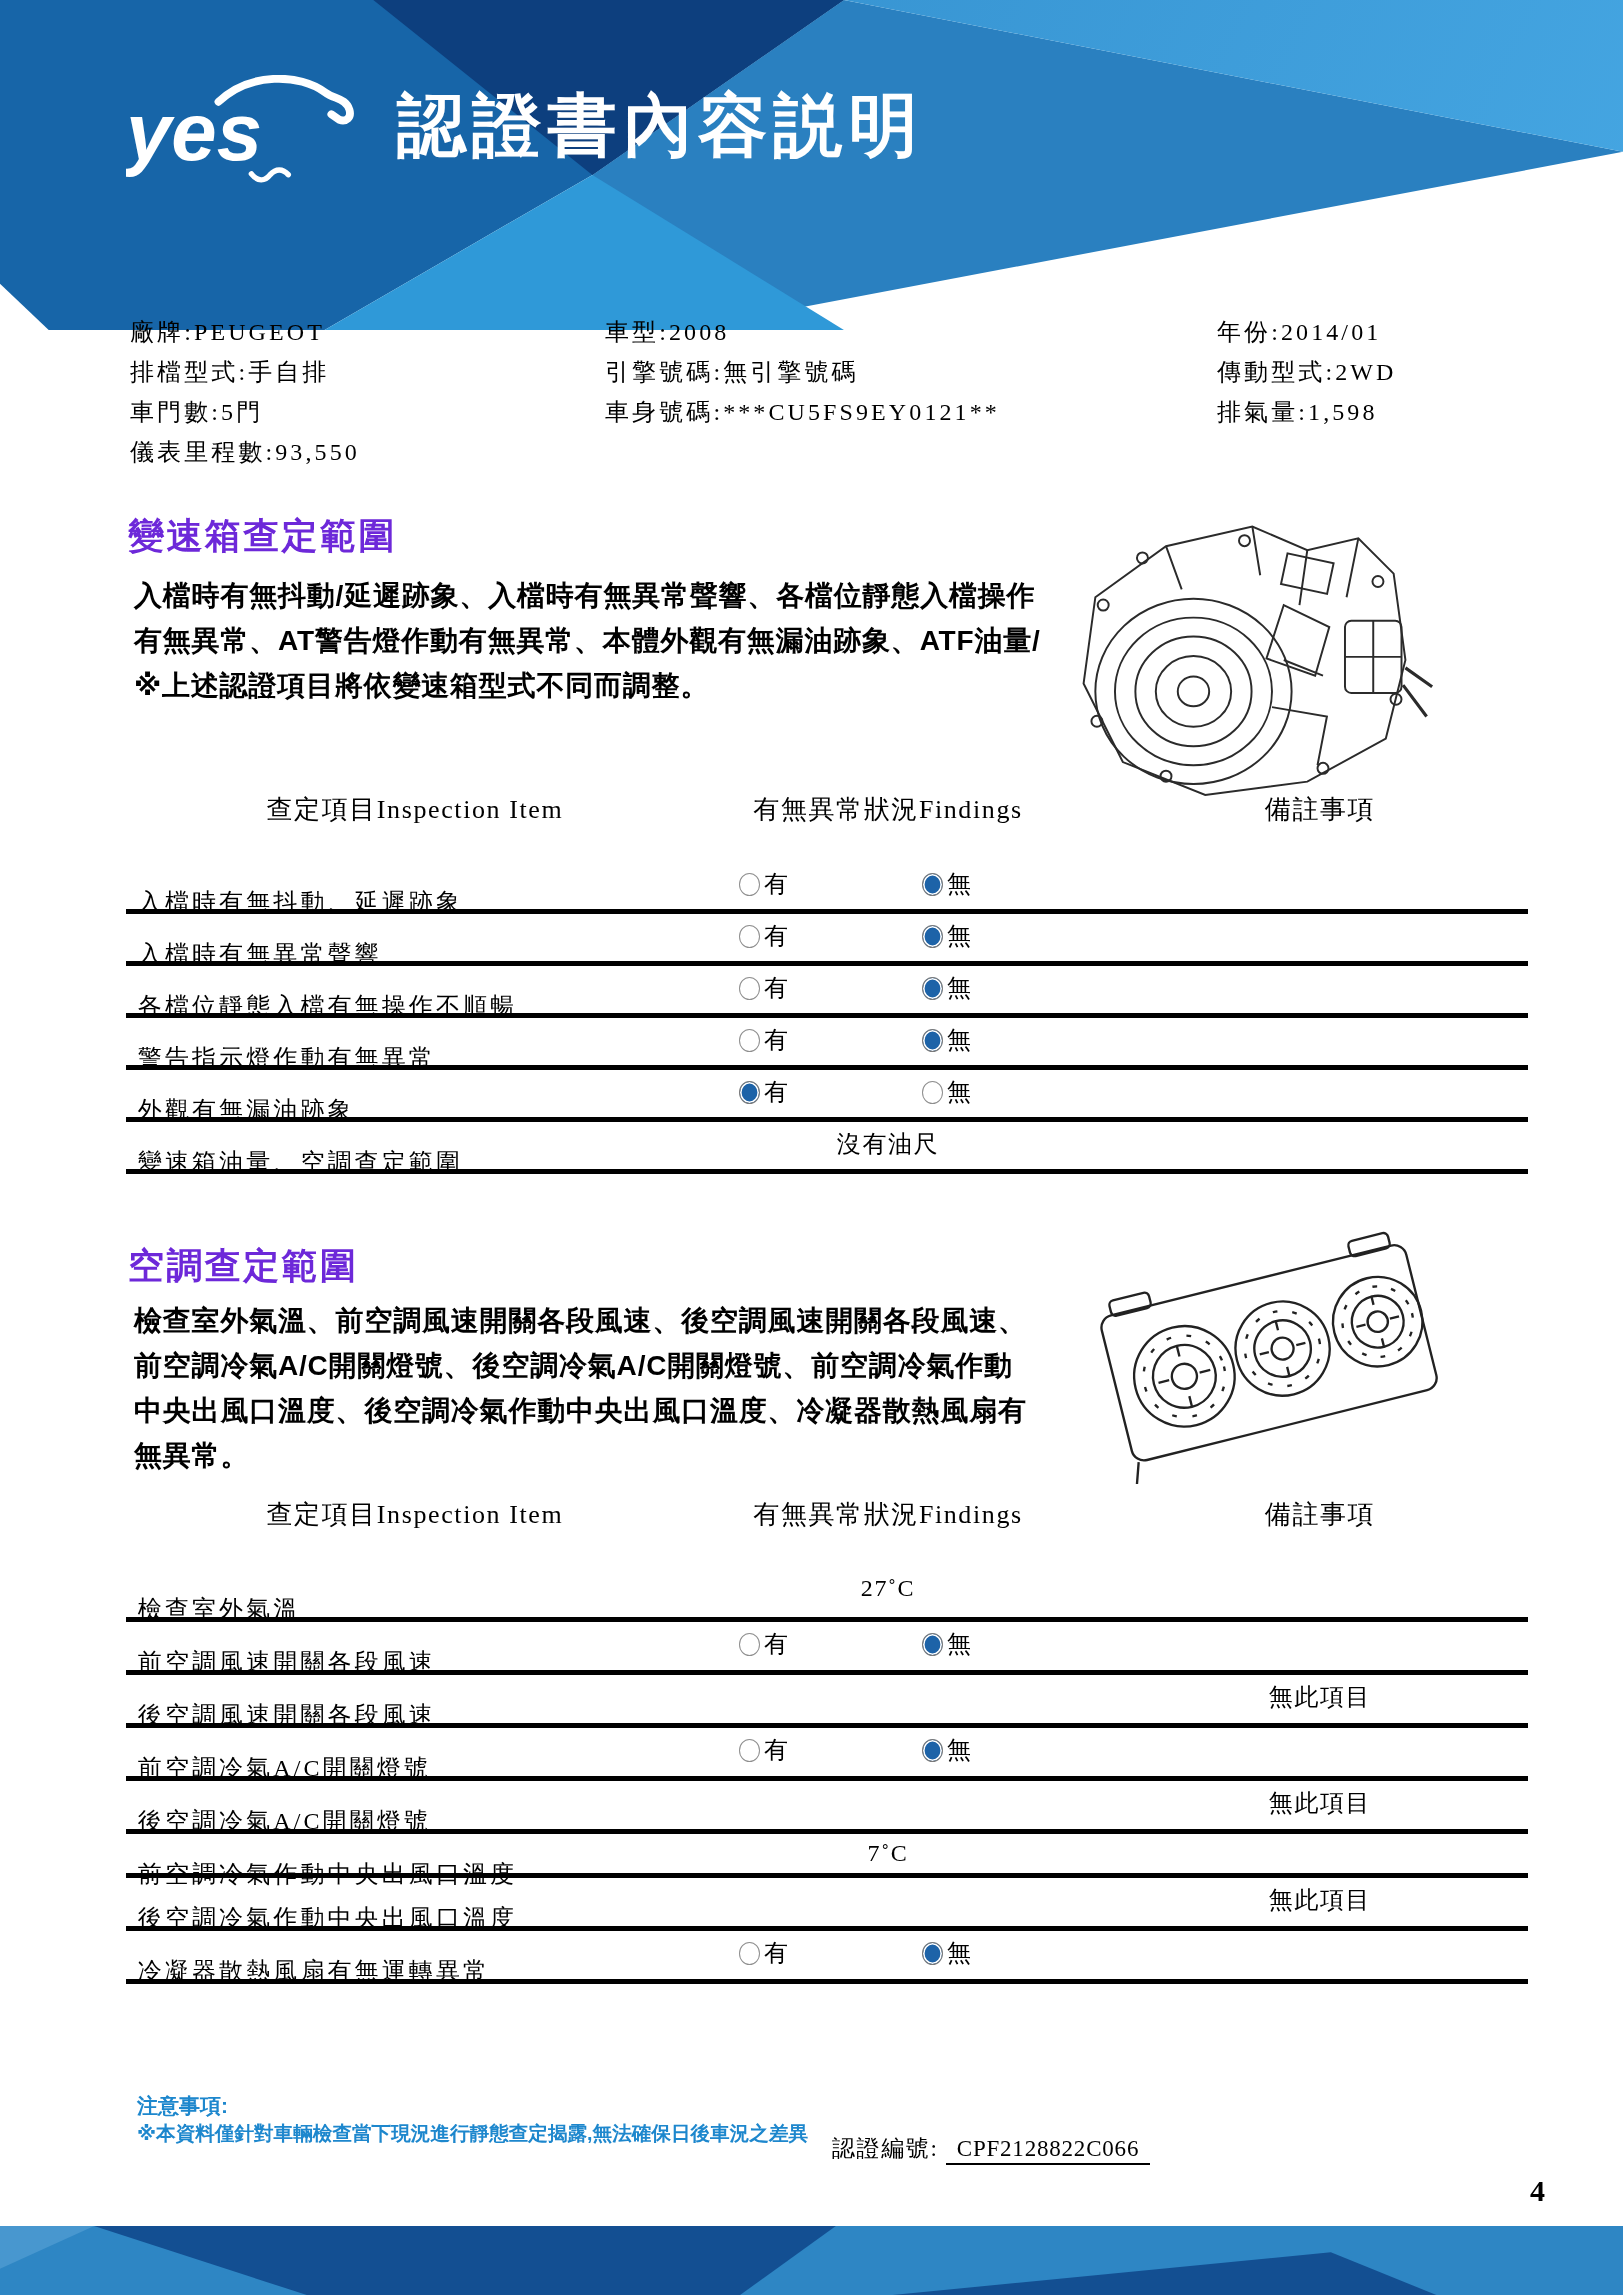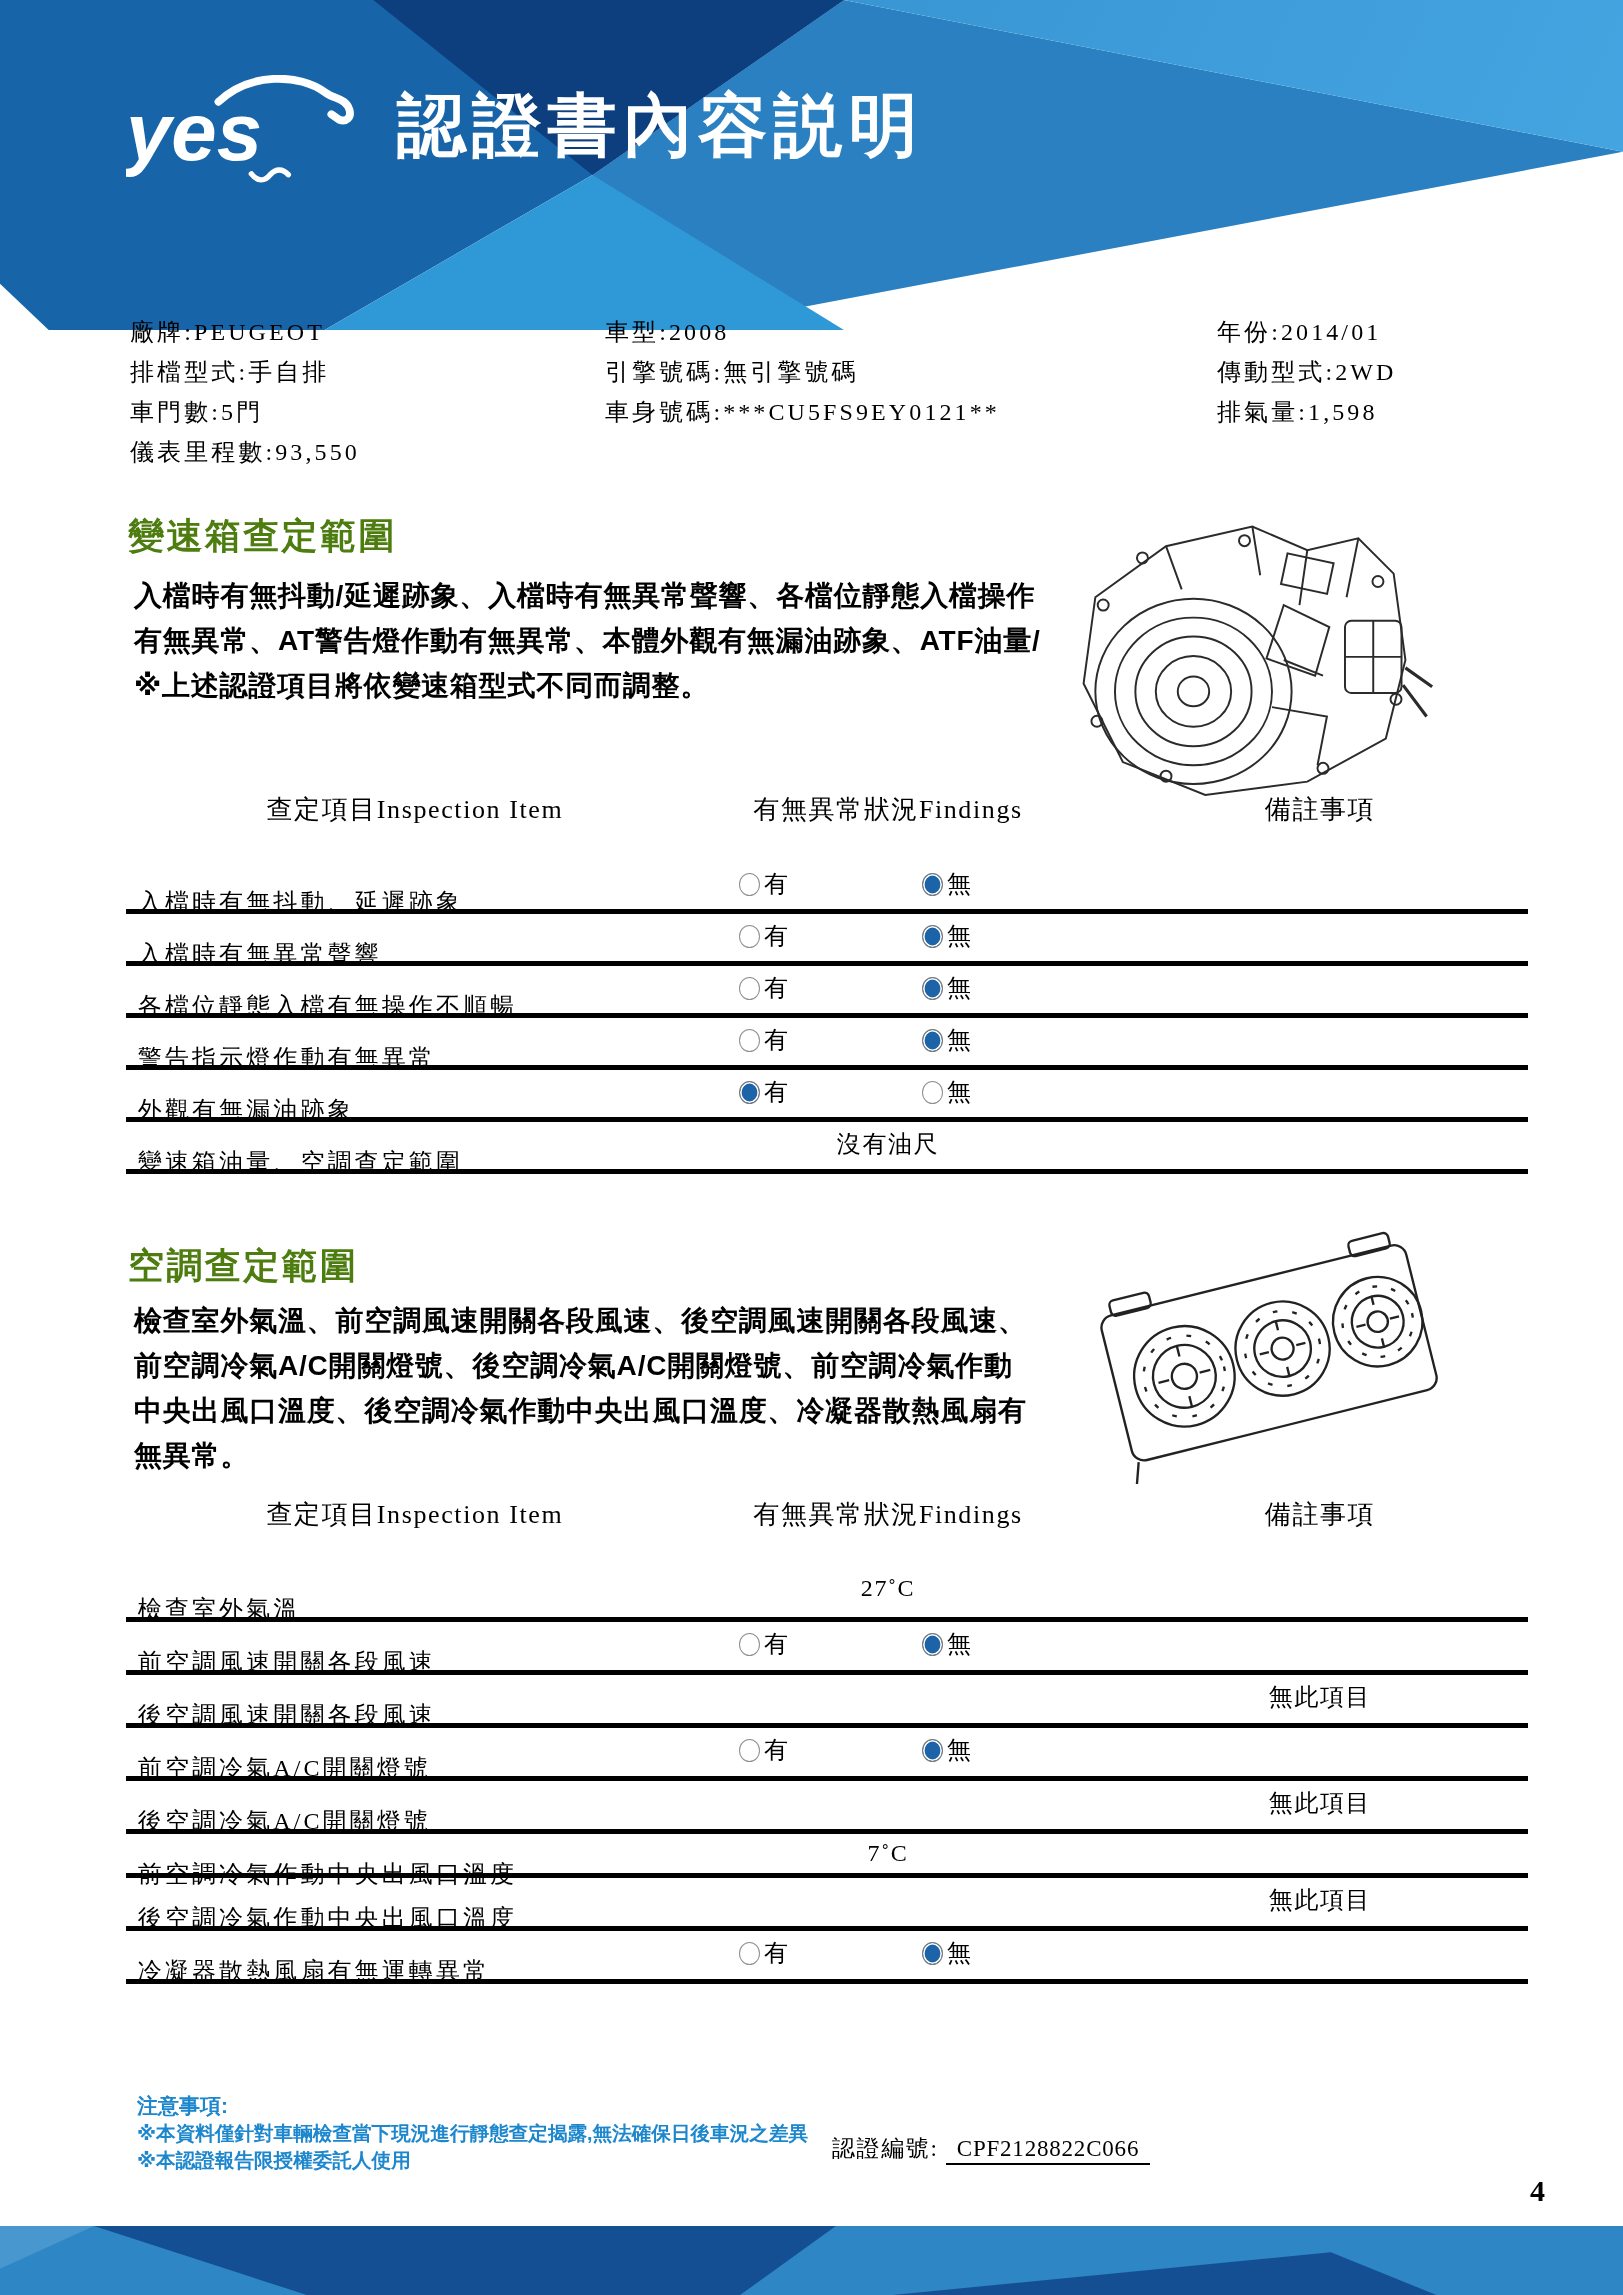--- a/index.html
+++ b/index.html
@@ -19,21 +19,21 @@
         font-size:69px;font-weight:900;color:#fff;letter-spacing:6.3px;white-space:nowrap;}
 
   
   .info{position:absolute;top:316px;left:0;width:1623px;font-size:24px;letter-spacing:3.1px;}
   .info .col{position:absolute;top:0;}
   .info .c1{left:130px;} .info .c2{left:605px;} .info .c3{left:1217px;}
   .info .line{height:40px;white-space:nowrap;}
 
   
   .sec-title{position:absolute;left:128px;font-family:"Liberation Sans","DejaVu Sans",sans-serif;
-        font-size:36px;font-weight:900;color:#4d7c0f;letter-spacing:2.4px;}
+        font-size:36px;font-weight:900;color:#6d28d9;letter-spacing:2.4px;}
   .sec-desc{position:absolute;left:134px;font-family:"Liberation Sans","DejaVu Sans",sans-serif;
         font-size:28px;font-weight:700;color:#000;letter-spacing:0.8px;}
   .sec-desc .dline{height:45px;white-space:nowrap;}
   .illus{position:absolute;}
 
   
   .t-head{position:absolute;left:126px;width:1402px;height:55px;font-size:26px;letter-spacing:1.6px;}
   .t-head .hc{position:absolute;top:0;text-align:center;white-space:nowrap;}
   .hc-item{left:7.9px;width:562px;} .hc-find{left:558px;width:408px;} .hc-rem{left:990px;width:408px;}
   .t-body{position:absolute;left:126px;width:1402px;}
@@ -328,21 +328,20 @@
         <span class="radio" data-checked="true"></span>
         <span class="rlabel">無</span>
       </div>
       <div class="sep"></div>
     </div>
   </div>
 
   <div class="notes">
     <div class="nt">注意事項:</div>
     <div class="nl">※本資料僅針對車輛檢查當下現況進行靜態查定揭露,無法確保日後車況之差異</div>
-    <div class="nl">※本認證報告限授權委託人使用</div>
   </div>
 
   <div class="cert">
     <span>認證編號:</span>
     <span class="num">CPF2128822C066</span>
   </div>
 
   <div class="pagenum">4</div>
 
   <div class="fband">

